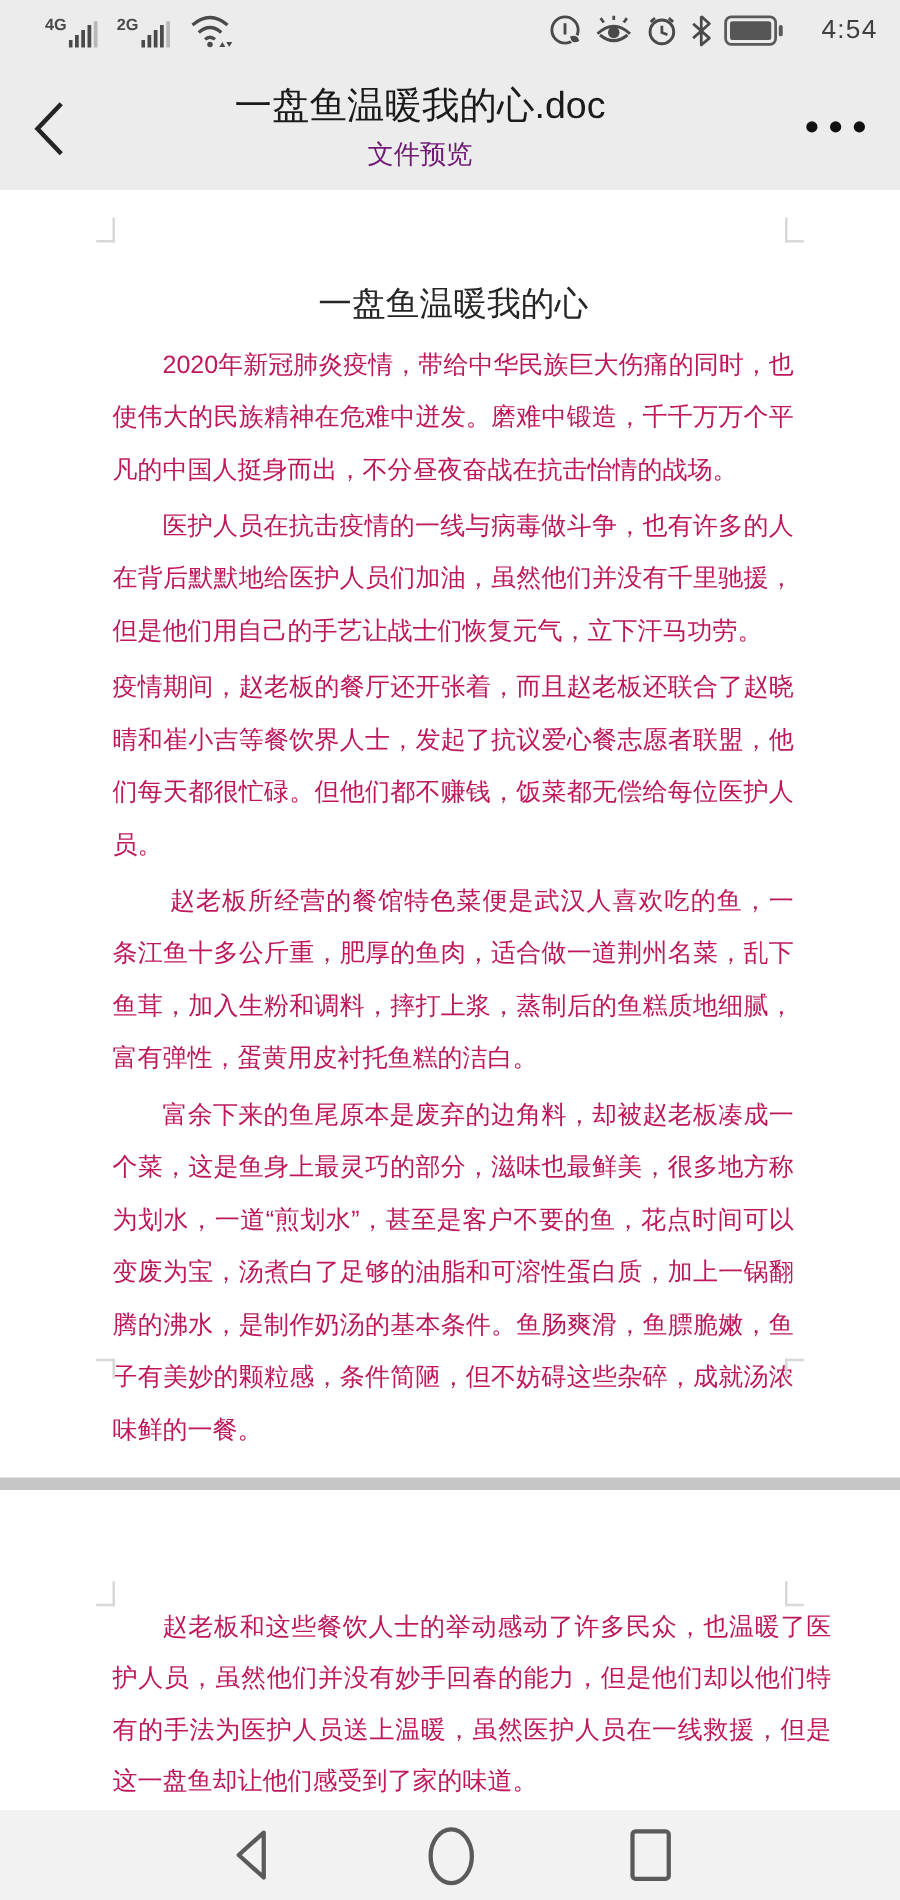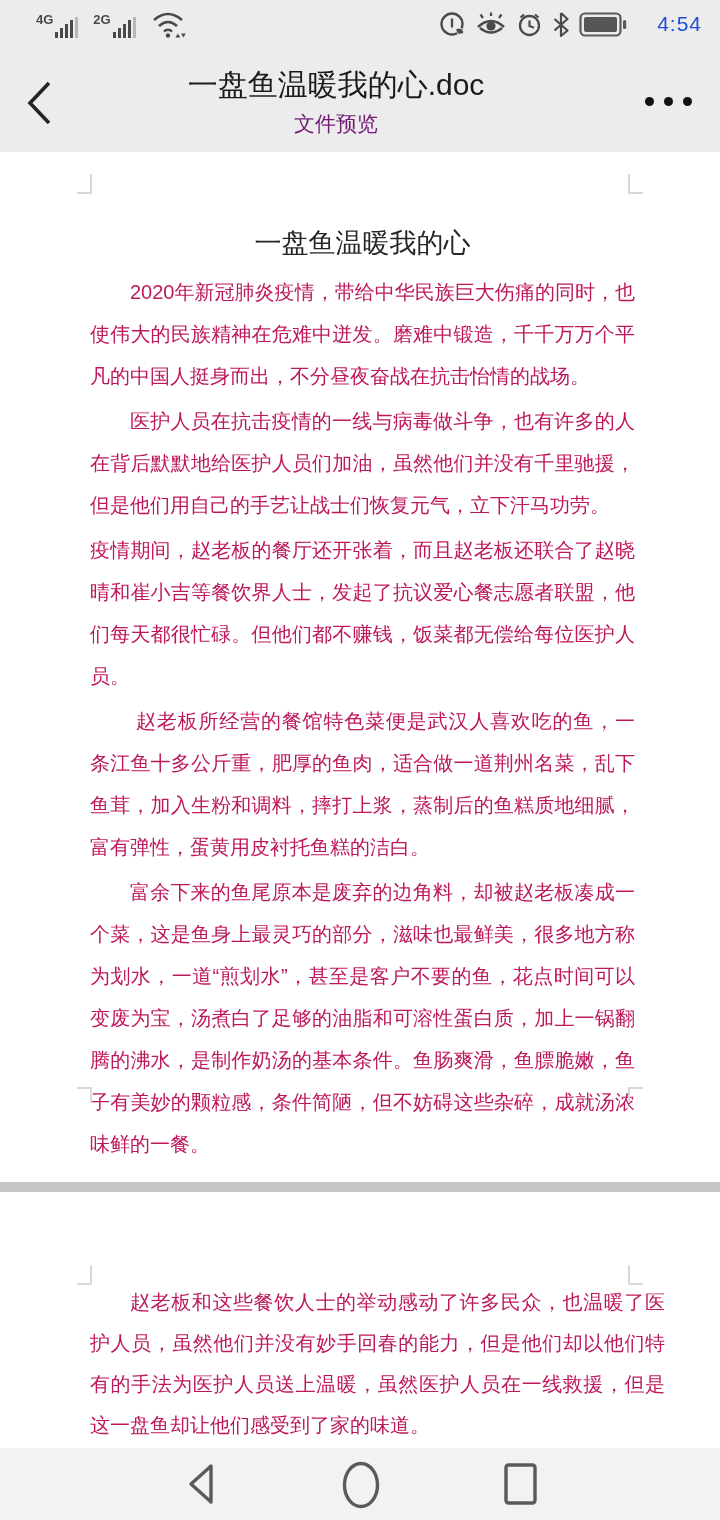--- a/index.html
+++ b/index.html
@@ -17,21 +17,21 @@
   }
   .statusbar {
     position:absolute; top:0; left:0; width:720px; height:46px;
     display:flex; align-items:center; justify-content:space-between;
     padding:2px 18px 0 36px;
   }
   .sb-left { display:flex; align-items:flex-end; gap:12px; }
   .net { display:flex; align-items:center; gap:2px; }
   .net-label { font-size:13px; font-weight:700; color:#4a4a4a; line-height:1; margin-bottom:13px; }
   .sb-right { display:flex; align-items:center; gap:9px; }
-  .sb-time { font-size:21px; color:#1d4ed8; font-weight:500; letter-spacing:1px; margin-left:21px; }
+  .sb-time { font-size:21px; color:#404040; font-weight:500; letter-spacing:1px; margin-left:21px; }
   .sb-icon svg { display:block; }
 
   
   .back-btn { position:absolute; left:20px; top:78px; width:40px; height:50px; }
   .header-text { position:absolute; left:76px; top:66px; width:520px;text-align:center; }
   .header-title {
     font-size:30px; color:#1b1b1b; font-weight:400;
     white-space:nowrap; overflow:hidden; text-overflow:ellipsis; line-height:38px;
   }
   .header-sub { font-size:21px; color:#701a75; margin-top:8px; line-height:24px; }

